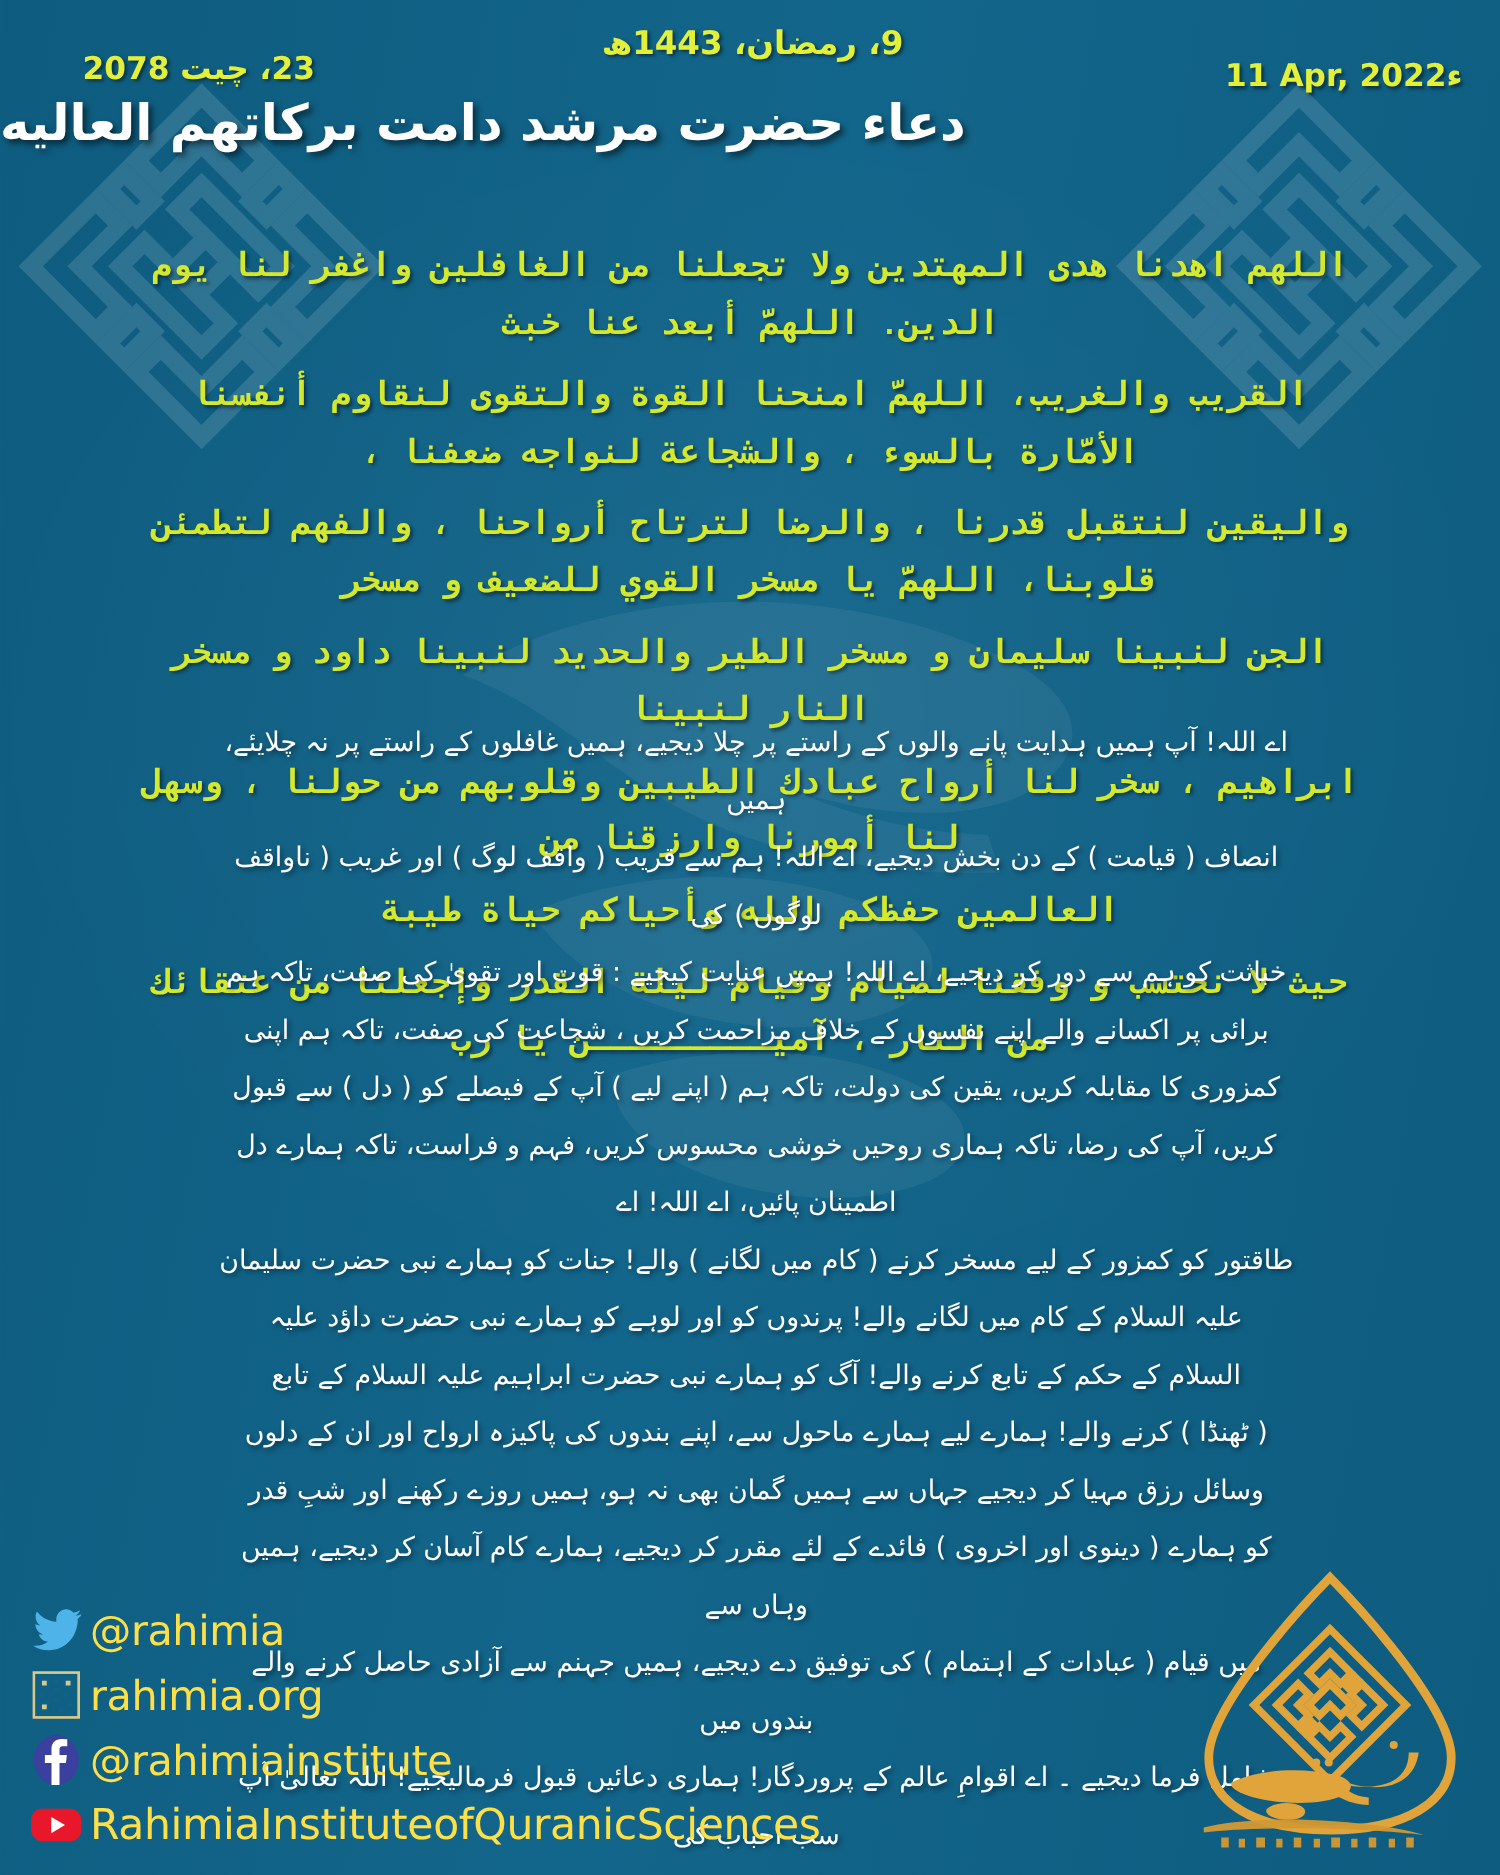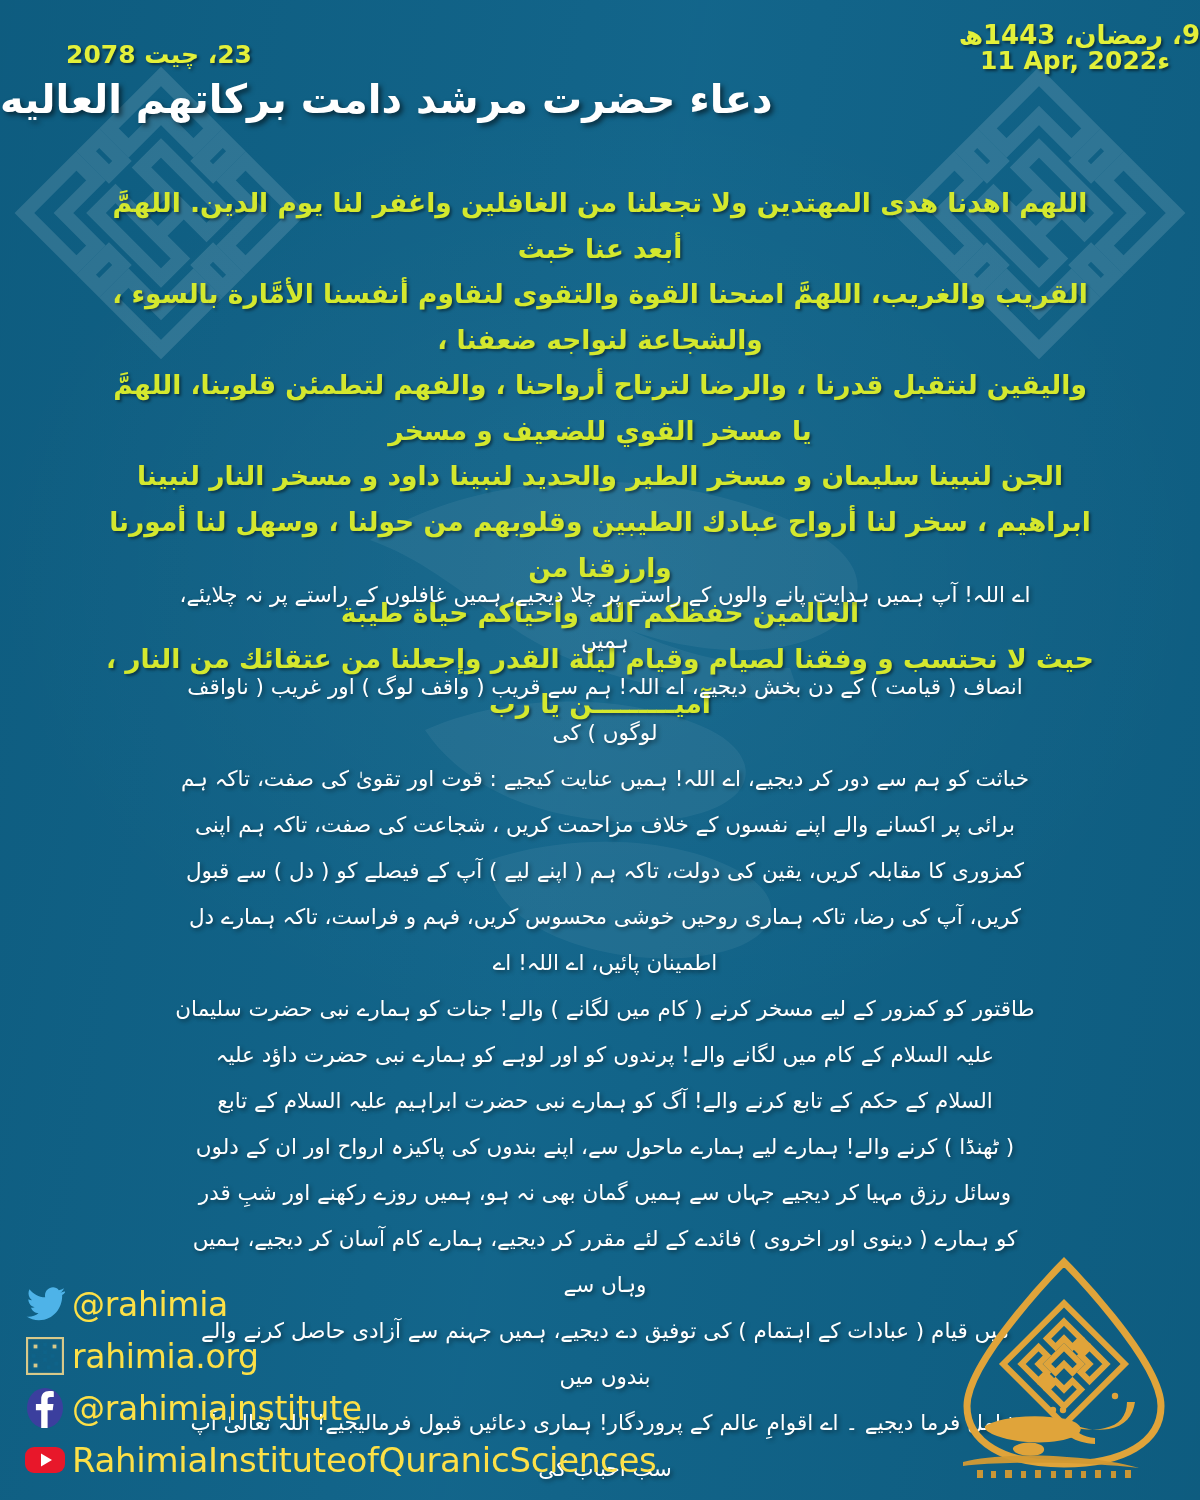--- a/index.html
+++ b/index.html
@@ -75,21 +75,21 @@
   .date {
     position:absolute;
     color:#e3f03a;
     font-family:"DejaVu Sans", sans-serif;
     font-size:25px;
     font-weight:600;
     white-space:nowrap;
     text-shadow:2px 2px 3px rgba(0,0,0,0.5);
     direction:rtl;
   }
-  .date-hijri  { left:4px; right:0; text-align:right; top:2px; font-size:26px; }
+  .date-hijri  { left:4px; right:0; text-align:center; top:2px; font-size:26px; }
   .date-nanak  { left:66px; top:22px; }
   .date-greg   { right:30px; top:28px; direction:ltr; }
 
   
   .main-title {
     position:absolute;
     top:76px;
     left:0;
     width:1200px;
     text-align:left;
@@ -108,21 +108,21 @@
     left:100px;
     width:1000px;
     text-align:center;
     direction:rtl;
     color:#d4e82e;
     font-size:26.5px;
     line-height:1.72;
     font-weight:600;
     text-shadow:2px 2px 3px rgba(0,0,0,0.45);
   }
-  .arabic-block p { margin:0; }
+  .arabic-block p { margin:12px;font-family:Liberation Mono, monospace; }
 
   
   .urdu-block {
     position:absolute;
     top:572px;
     left:175px;
     width:860px;
     text-align:center;
     direction:rtl;
     color:#ffffff;

